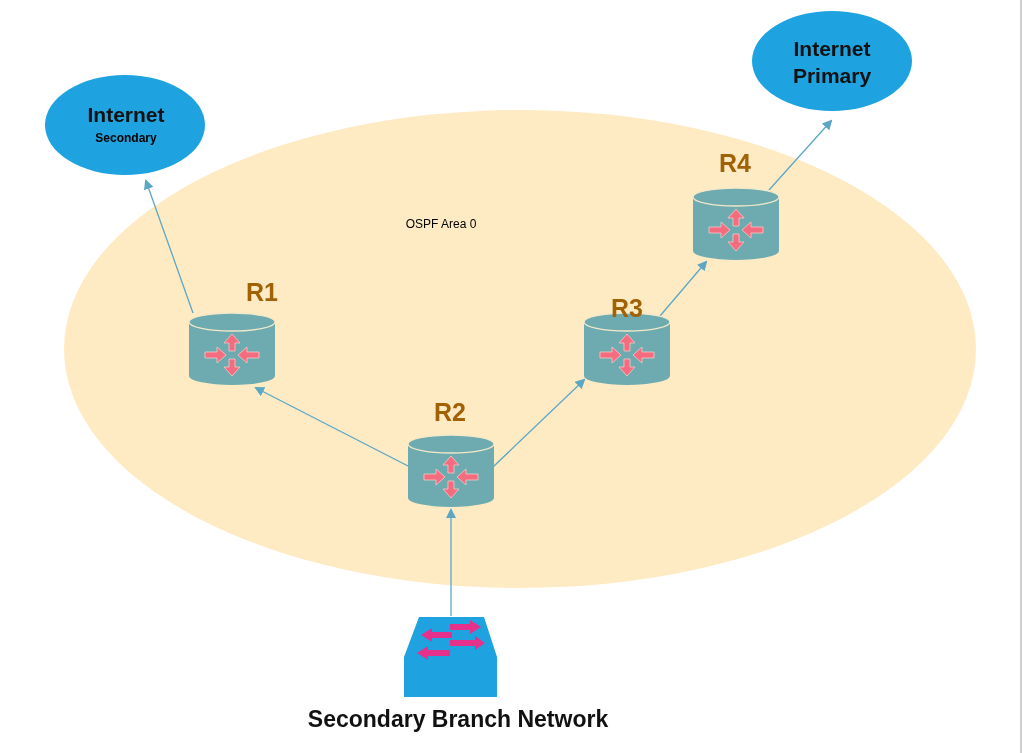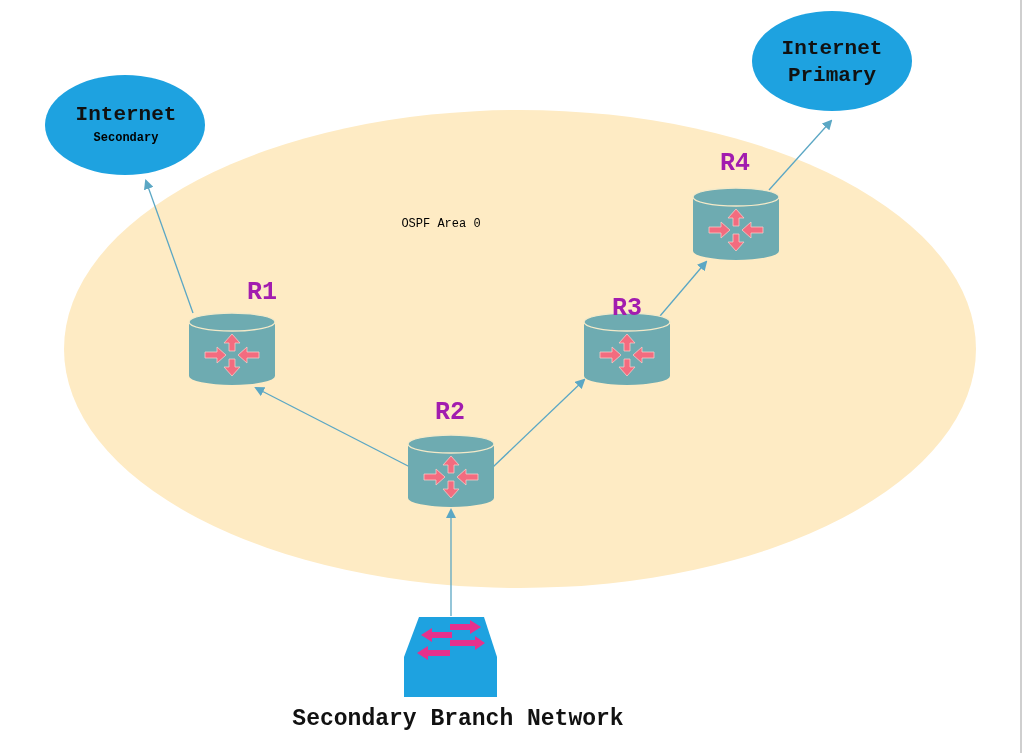--- a/index.html
+++ b/index.html
@@ -1,20 +1,20 @@
 <!DOCTYPE html>
 <html><head>
 <meta charset="utf-8">
 <style>
   html, body { margin: 0; padding: 0; background: #ffffff; }
   body { width: 1023px; height: 753px; position: relative; overflow: hidden; font-family: "Liberation Sans", sans-serif; }
   #canvas { position: absolute; left: 0; top: 0; }
   .right-rule { position: absolute; left: 1020px; top: 0; width: 2px; height: 753px; background: #cfcfcf; }
-  .lbl { position: absolute; font-family: Liberation Mono, monospace; font-weight: bold; white-space: nowrap; transform: translate(-50%, -50%); }
-  .router-label { color: #a21caf; font-size: 25px; }
+  .lbl { position: absolute; font-family: Liberation Sans, sans-serif; font-weight: bold; white-space: nowrap; transform: translate(-50%, -50%); }
+  .router-label { color: #a16207; font-size: 25px; }
   .cloud-title { color: #111; font-size: 21px; text-align: center; line-height: 26px; }
   .cloud-sub { color: #000000; font-size: 12px; }
   .area-label { color: #000000; font-size: 12px; font-weight: normal; }
   .bottom-label { color: #111; font-size: 23px; }
 </style>
 </head>
 <body>
 
 <svg id="canvas" width="1023" height="753" viewBox="0 0 1023 753">
   <defs>

